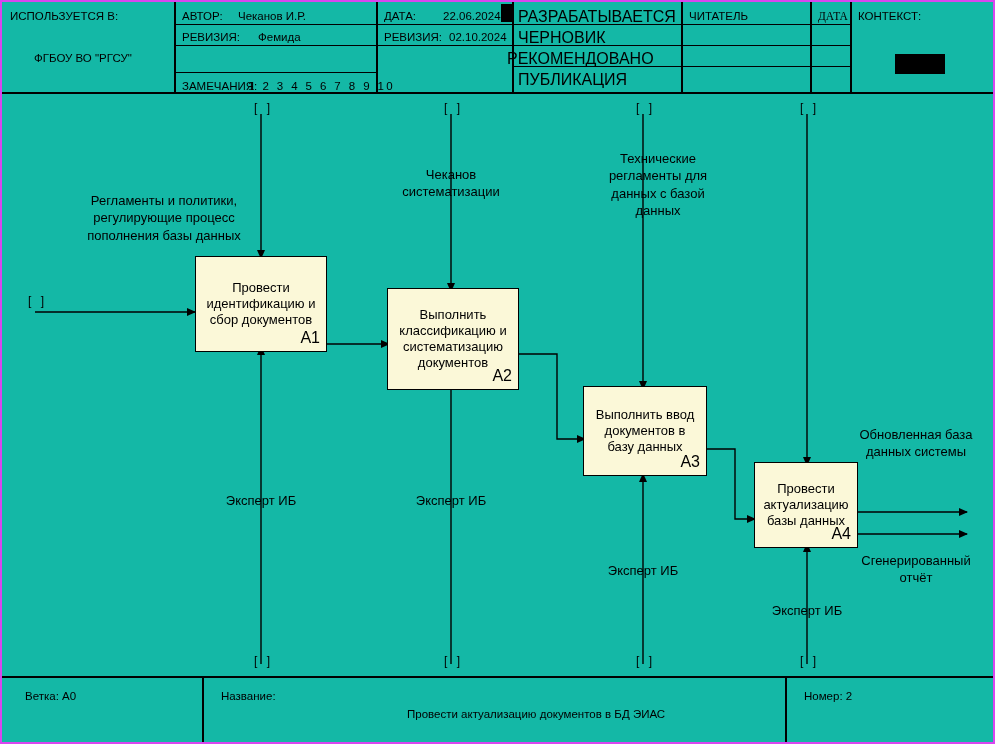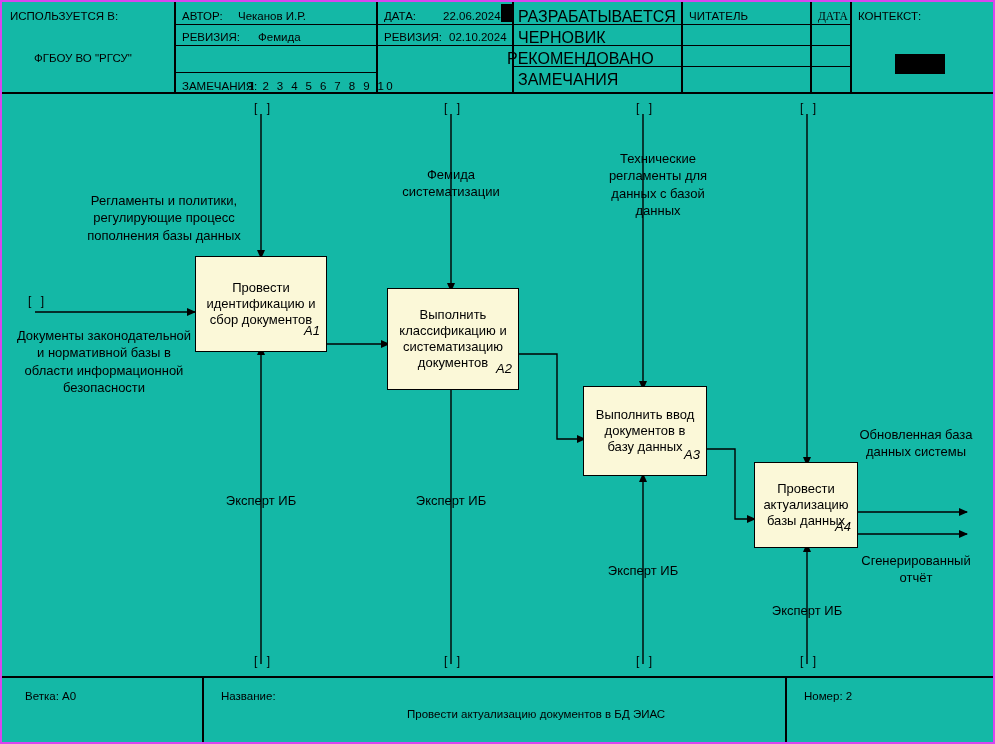--- a/index.html
+++ b/index.html
@@ -133,23 +133,22 @@
     justify-content: center;
     font-size: 13px;
     line-height: 1.25;
     text-align: center;
     color: #000;
     z-index: 3;
   }
   .box .ttl { padding: 0 6px; }
   .box .code {
     position: absolute;
-    right: 6px; bottom: 12px;
-    font-size: 13px;
-    font-style: italic;
+    right: 6px; bottom: 3px;
+    font-size: 16px;
   }
   .lbl {
     position: absolute;
     font-size: 13px;
     line-height: 1.33;
     color: #000;
     text-align: center;
     z-index: 2;
   }
   .tick {
@@ -194,21 +193,21 @@
     <div class="hdr-cell hdr-notes-val">1 2 3 4 5 6 7 8 9 10</div>
 
     <div class="hdr-cell hdr-date-lbl">ДАТА:</div>
     <div class="hdr-cell hdr-date-val">22.06.2024</div>
     <div class="hdr-cell hdr-rev-lbl">РЕВИЗИЯ:</div>
     <div class="hdr-cell hdr-rev-val">02.10.2024</div>
 
     <div class="status-cell st1">РАЗРАБАТЫВАЕТСЯ</div>
     <div class="status-cell st2">ЧЕРНОВИК</div>
     <div class="status-cell st3">РЕКОМЕНДОВАНО</div>
-    <div class="status-cell st4">ЗАМЕЧАНИЯ</div>
+    <div class="status-cell st4">ПУБЛИКАЦИЯ</div>
 
     <div class="hdr-cell hdr-reader">ЧИТАТЕЛЬ</div>
     <div class="hdr-cell hdr-rdate">ДАТА</div>
     <div class="hdr-cell hdr-context">КОНТЕКСТ:</div>
     <div class="black-box"></div>
   </div>
 
   <div class="canvas">
 
     <svg class="wires" viewBox="0 0 991 584">
@@ -246,24 +245,23 @@
     <div class="tick" style="left:442px; top:7px;">[ ]</div>
     <div class="tick" style="left:634px; top:7px;">[ ]</div>
     <div class="tick" style="left:798px; top:7px;">[ ]</div>
     <div class="tick" style="left:26px; top:200px;">[ ]</div>
     <div class="tick" style="left:252px; top:560px;">[ ]</div>
     <div class="tick" style="left:442px; top:560px;">[ ]</div>
     <div class="tick" style="left:634px; top:560px;">[ ]</div>
     <div class="tick" style="left:798px; top:560px;">[ ]</div>
 
     <div class="lbl" style="left:62px; top:50px; width:200px;margin-top:48px;">Регламенты и политики, регулирующие процесс пополнения базы данных</div>
-    <div class="lbl" style="left:384px; top:72px; width:130px;">Фемида систематизации</div>
+    <div class="lbl" style="left:384px; top:72px; width:130px;">Чеканов систематизации</div>
     <div class="lbl" style="left:586px; top:56px; width:140px;">Технические регламенты для данных с базой данных</div>
 
-    <div class="lbl" style="left:12px; top:233px; width:180px;">Документы законодательной и нормативной базы в области информационной безопасности</div>
 
     <div class="lbl" style="left:194px; top:398px; width:130px;">Эксперт ИБ</div>
     <div class="lbl" style="left:384px; top:398px; width:130px;">Эксперт ИБ</div>
     <div class="lbl" style="left:576px; top:468px; width:130px;">Эксперт ИБ</div>
     <div class="lbl" style="left:740px; top:508px; width:130px;">Эксперт ИБ</div>
 
     <div class="lbl" style="left:848px; top:332px; width:132px;">Обновленная база данных системы</div>
     <div class="lbl" style="left:846px; top:458px; width:136px;">Сгенерированный отчёт</div>
 
     <div class="box" style="left:193px; top:162px; width:132px; height:96px;">

